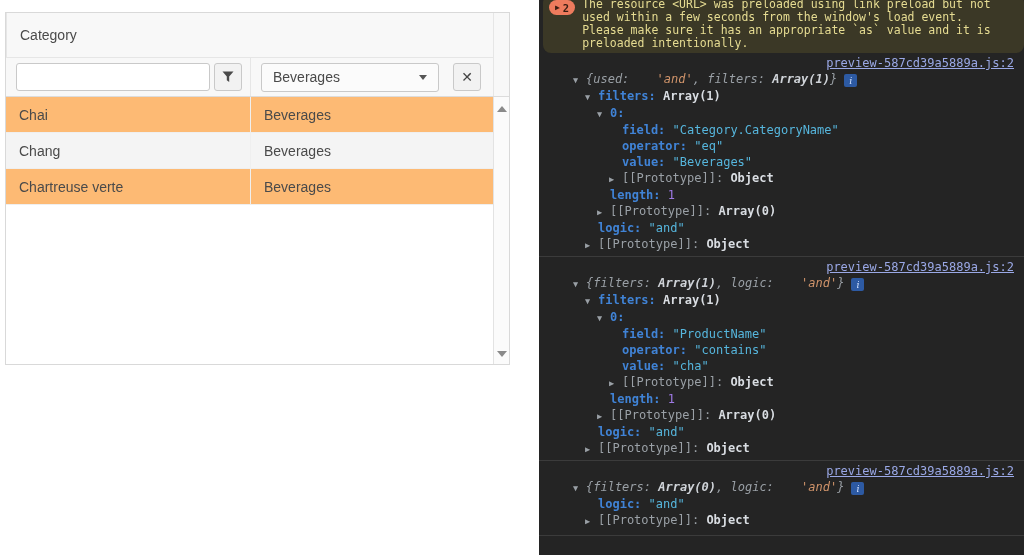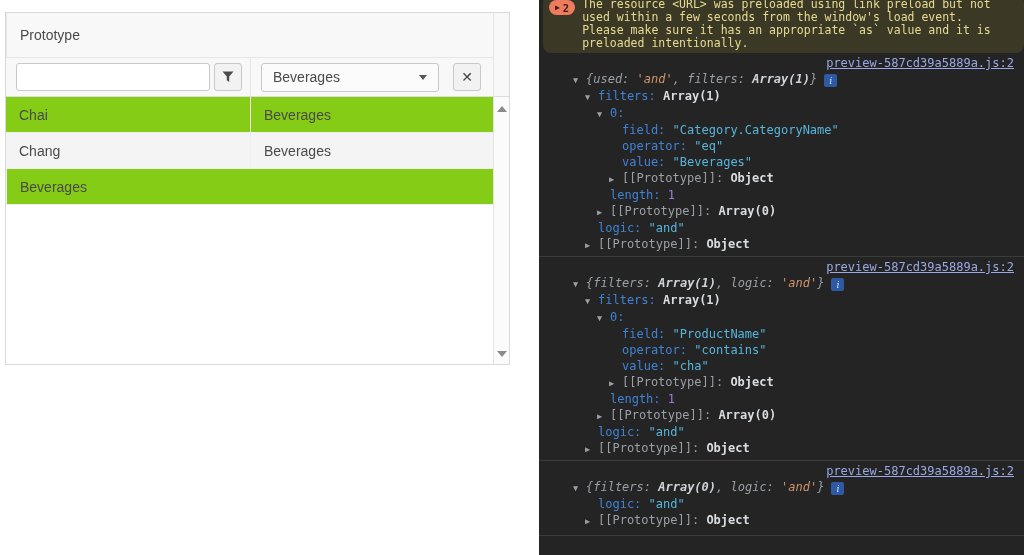--- a/index.html
+++ b/index.html
@@ -38,60 +38,60 @@
   .g-fcell{height:100%;display:flex;align-items:center;}
   .g-fcell.c1{width:244px;padding-left:10px;gap:4px;}
   .g-fcell.c2{flex:1;border-left:1px solid var(--grid-line);padding-left:10px;gap:14px;}
   .g-hspacer{position:absolute;top:0;right:0;width:16px;height:83px;border-left:1px solid var(--grid-line);background:var(--header-bg);}
   .k-input{width:194px;height:28px;border:1px solid #c9c9c9;border-radius:3px;padding:0 8px;font:inherit;color:var(--grid-text);outline:none;background:#fff;}
   .k-btn{width:28px;height:28px;border:1px solid #c9c9c9;border-radius:3px;background:#f2f2f2;display:flex;align-items:center;justify-content:center;cursor:pointer;color:#4a4a4a;}
   .k-dropdown{width:178px;height:29px;border:1px solid #c9c9c9;border-radius:3px;background:#fbfbfb;display:flex;align-items:center;justify-content:space-between;padding:0 11px;cursor:pointer;}
   .caret{width:0;height:0;border-left:4px solid transparent;border-right:4px solid transparent;border-top:5px solid #555;}
   .x-glyph{font-size:14px;line-height:1;color:#444;}
   .g-body{position:relative;height:267px;}
-  .g-row{display:flex;height:36px;border-bottom:1px solid var(--row-line);width:487px;background:#84cc16;}
+  .g-row{display:flex;height:36px;border-bottom:1px solid var(--row-line);width:487px;background:#fdba74;}
   .g-row.alt{background:var(--alt-row);align-items:flex-end;}
   .g-cell{padding-left:13px;height:100%;display:flex;align-items:center;}
   .g-cell.c1{width:244px;}
   .g-cell.c2{flex:1;border-left:1px solid var(--row-line);}
   .g-scrollbar{position:absolute;top:0;right:0;width:16px;height:267px;border-left:1px solid #e3e3e3;background:#fbfbfb;}
   .sb-up{position:absolute;top:9px;left:3px;width:0;height:0;border-left:5px solid transparent;border-right:5px solid transparent;border-bottom:6px solid #8a8a8a;}
   .sb-down{position:absolute;bottom:7px;left:3px;width:0;height:0;border-left:5px solid transparent;border-right:5px solid transparent;border-top:6px solid #8a8a8a;}
 
   
   .console{position:absolute;left:539px;top:0;width:485px;height:555px;background:var(--console-bg);font-family:"DejaVu Sans Mono",monospace;font-size:12px;color:var(--plain);}
   .warn{display:flex;gap:7px;margin:-5px 0 0 4px;width:481px;padding:2px 8px 3px 6px;background:var(--warning-bg);border-radius:8px;align-items:flex-start;}
   .warn-badge{flex:0 0 auto;background:var(--badge-bg);color:var(--badge-text);border-radius:8px;height:15px;padding:0 6px;display:flex;align-items:center;gap:3px;font-size:10.5px;font-weight:bold;margin-top:3px;}
   .wb-tri{font-size:8px;line-height:1;}
   .warn-text{white-space:pre-line;color:var(--warning-text);font-size:11.5px;line-height:13px;padding-top:1px;}
   .entry{border-top:1px solid #3b3b3b;padding:2px 0 3px;}
   .entry:first-of-type{border-top:none;}
   .src-link{display:block;text-align:right;padding-right:10px;color:var(--link);text-decoration:underline;line-height:16px;cursor:pointer;}
   .c-row{line-height:16px;padding-left:34px;white-space:pre;}
   .ind{display:inline-block;}
   .exp{display:inline-block;width:13px;color:var(--muted);font-size:8.5px;}
-  .p-key{color:var(--key);font-weight:normal;}
+  .p-key{color:var(--key);font-weight:bold;}
   .p-str{color:var(--string);}
   .p-num{color:var(--number);}
   .p-obj{color:var(--plain);font-weight:600;}
   .p-proto{color:var(--muted);}
   .p-pv{color:var(--muted);font-style:italic;}
-  .p-pvs{color:var(--preview-string);font-style:italic;}
+  .p-pvs{color:var(--preview-string);font-style:italic;margin-left:20px;}
   .p-pvo{color:#cfd3d8;font-style:italic;font-weight:600;}
   .info{display:inline-block;width:13px;height:13px;background:#2d5aa3;color:#cfe0ff;border-radius:2px;font-size:9.5px;font-style:italic;text-align:center;line-height:13px;margin-left:7px;vertical-align:-1px;font-family:"DejaVu Serif",serif;}
   .prompt{border-top:1px solid #3b3b3b;margin-top:3px;padding:5px 0 0 13px;color:var(--prompt);font-weight:bold;}
 </style>
 </head>
 <body>
 
 <div class="grid">
   <div class="g-head">
     <div class="g-hrow">
       <div class="g-hcell c2">
-        <span>Prototype</span>
+        <span>Category</span>
       </div>
     </div>
     <div class="g-frow">
       <div class="g-fcell c1">
         <input class="k-input" value="" style="">
         <button class="k-btn">
           <svg width="12" height="12" viewBox="0 0 12 12">
               <path d="M0.5 0.5 L11.5 0.5 L7.2 5.6 L7.2 11 L4.8 9.2 L4.8 5.6 Z" fill="#4a4a4a"></path>
             </svg>
         </button>
@@ -112,20 +112,21 @@
     <div>
         <div class="g-row">
           <div class="g-cell c1">Chai</div>
           <div class="g-cell c2">Beverages</div>
         </div>
         <div class="g-row alt">
           <div class="g-cell c1">Chang</div>
           <div class="g-cell c2">Beverages</div>
         </div>
         <div class="g-row">
+          <div class="g-cell c1">Chartreuse verte</div>
           <div class="g-cell c2">Beverages</div>
         </div>
       </div>
     <div class="g-scrollbar">
       <div class="sb-up"></div>
       <div class="sb-down"></div>
     </div>
   </div>
 </div>
 

